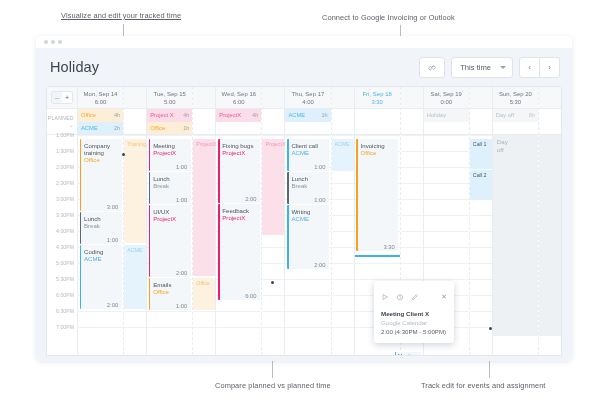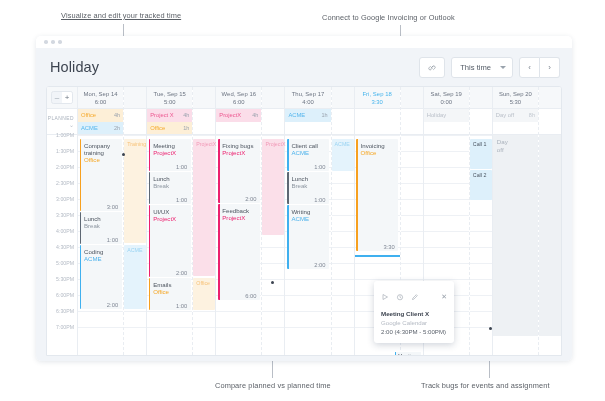--- a/index.html
+++ b/index.html
@@ -133,21 +133,21 @@
 </style>
 </head>
 <body>
 
 <div class="anno" id="anno-top-1">Visualize and edit your tracked time</div>
 <div class="anno-line" id="anno-line-1"></div>
 <div class="anno" id="anno-top-2">Connect to Google Invoicing or Outlook</div>
 <div class="anno-line" id="anno-line-2"></div>
 <div class="anno" id="anno-bot-1">Compare planned vs planned time</div>
 <div class="anno-line" id="anno-line-3"></div>
-<div class="anno" id="anno-bot-2">Track bugs for events and assignment</div>
+<div class="anno" id="anno-bot-2">Track edit for events and assignment</div>
 <div class="anno-line" id="anno-line-4"></div>
 
 <div class="window">
 
   <div class="titlebar">
     <span class="dot"></span>
     <span class="dot"></span>
     <span class="dot"></span>
   </div>
 

